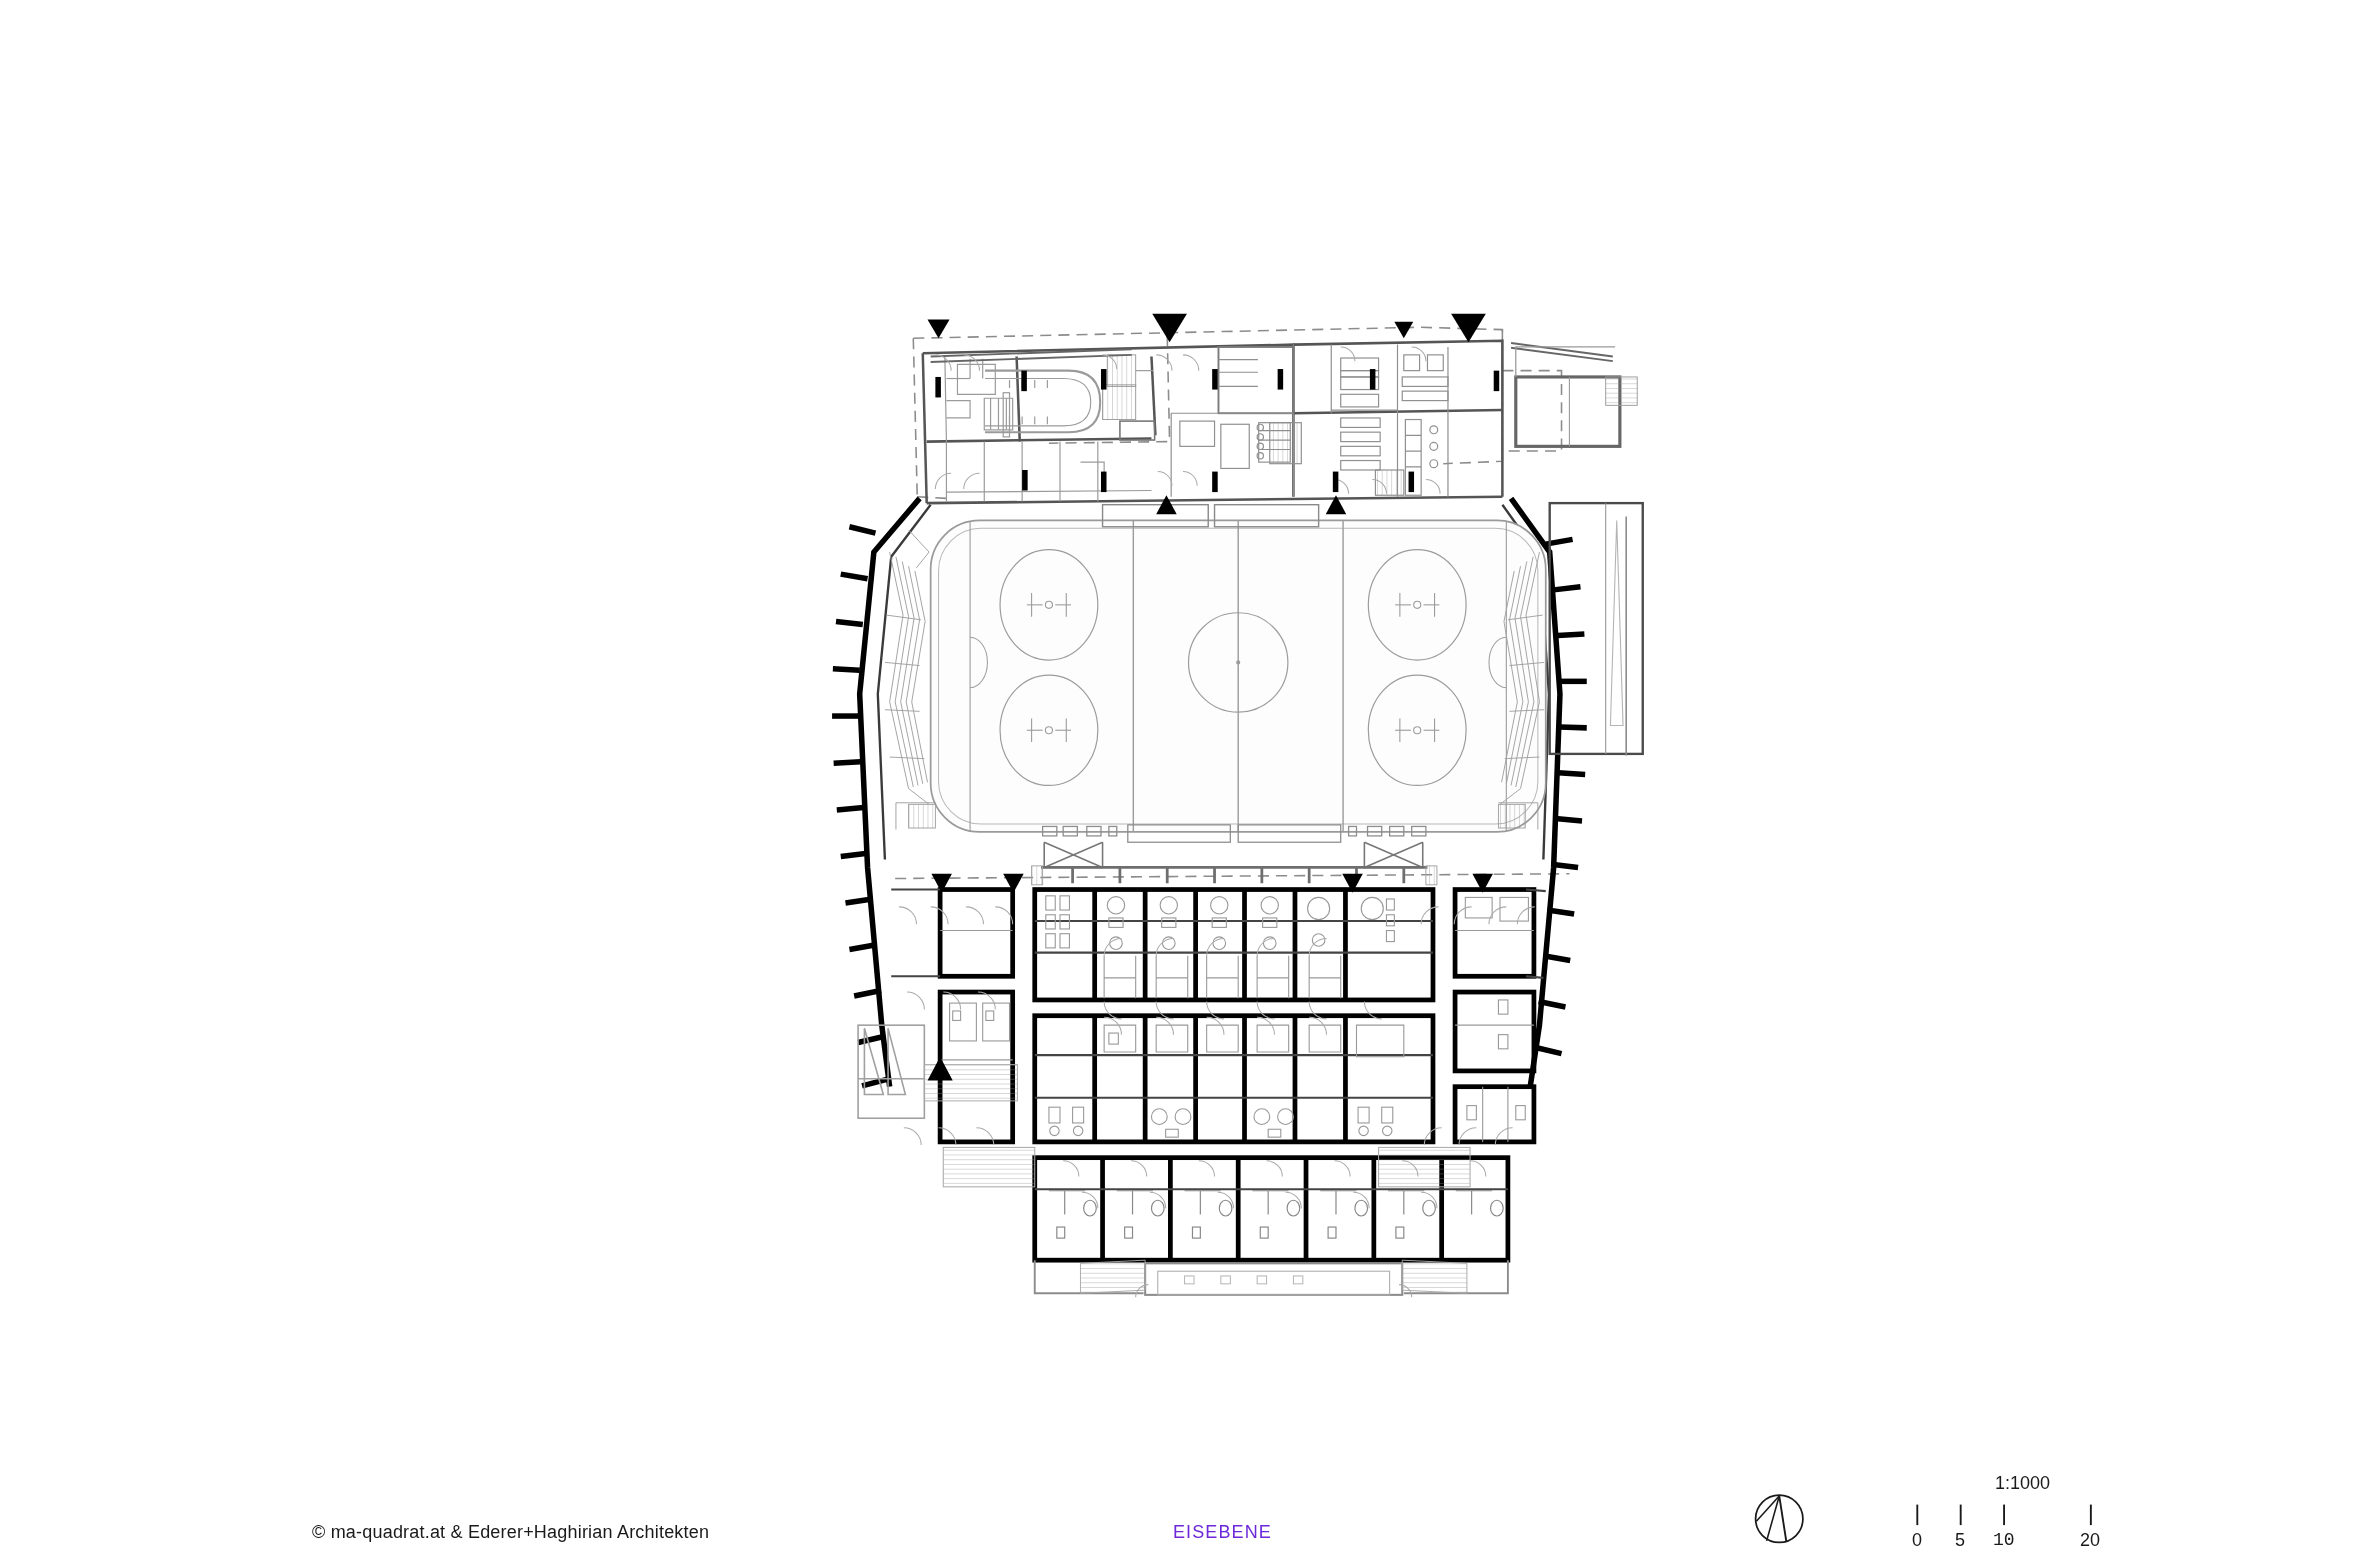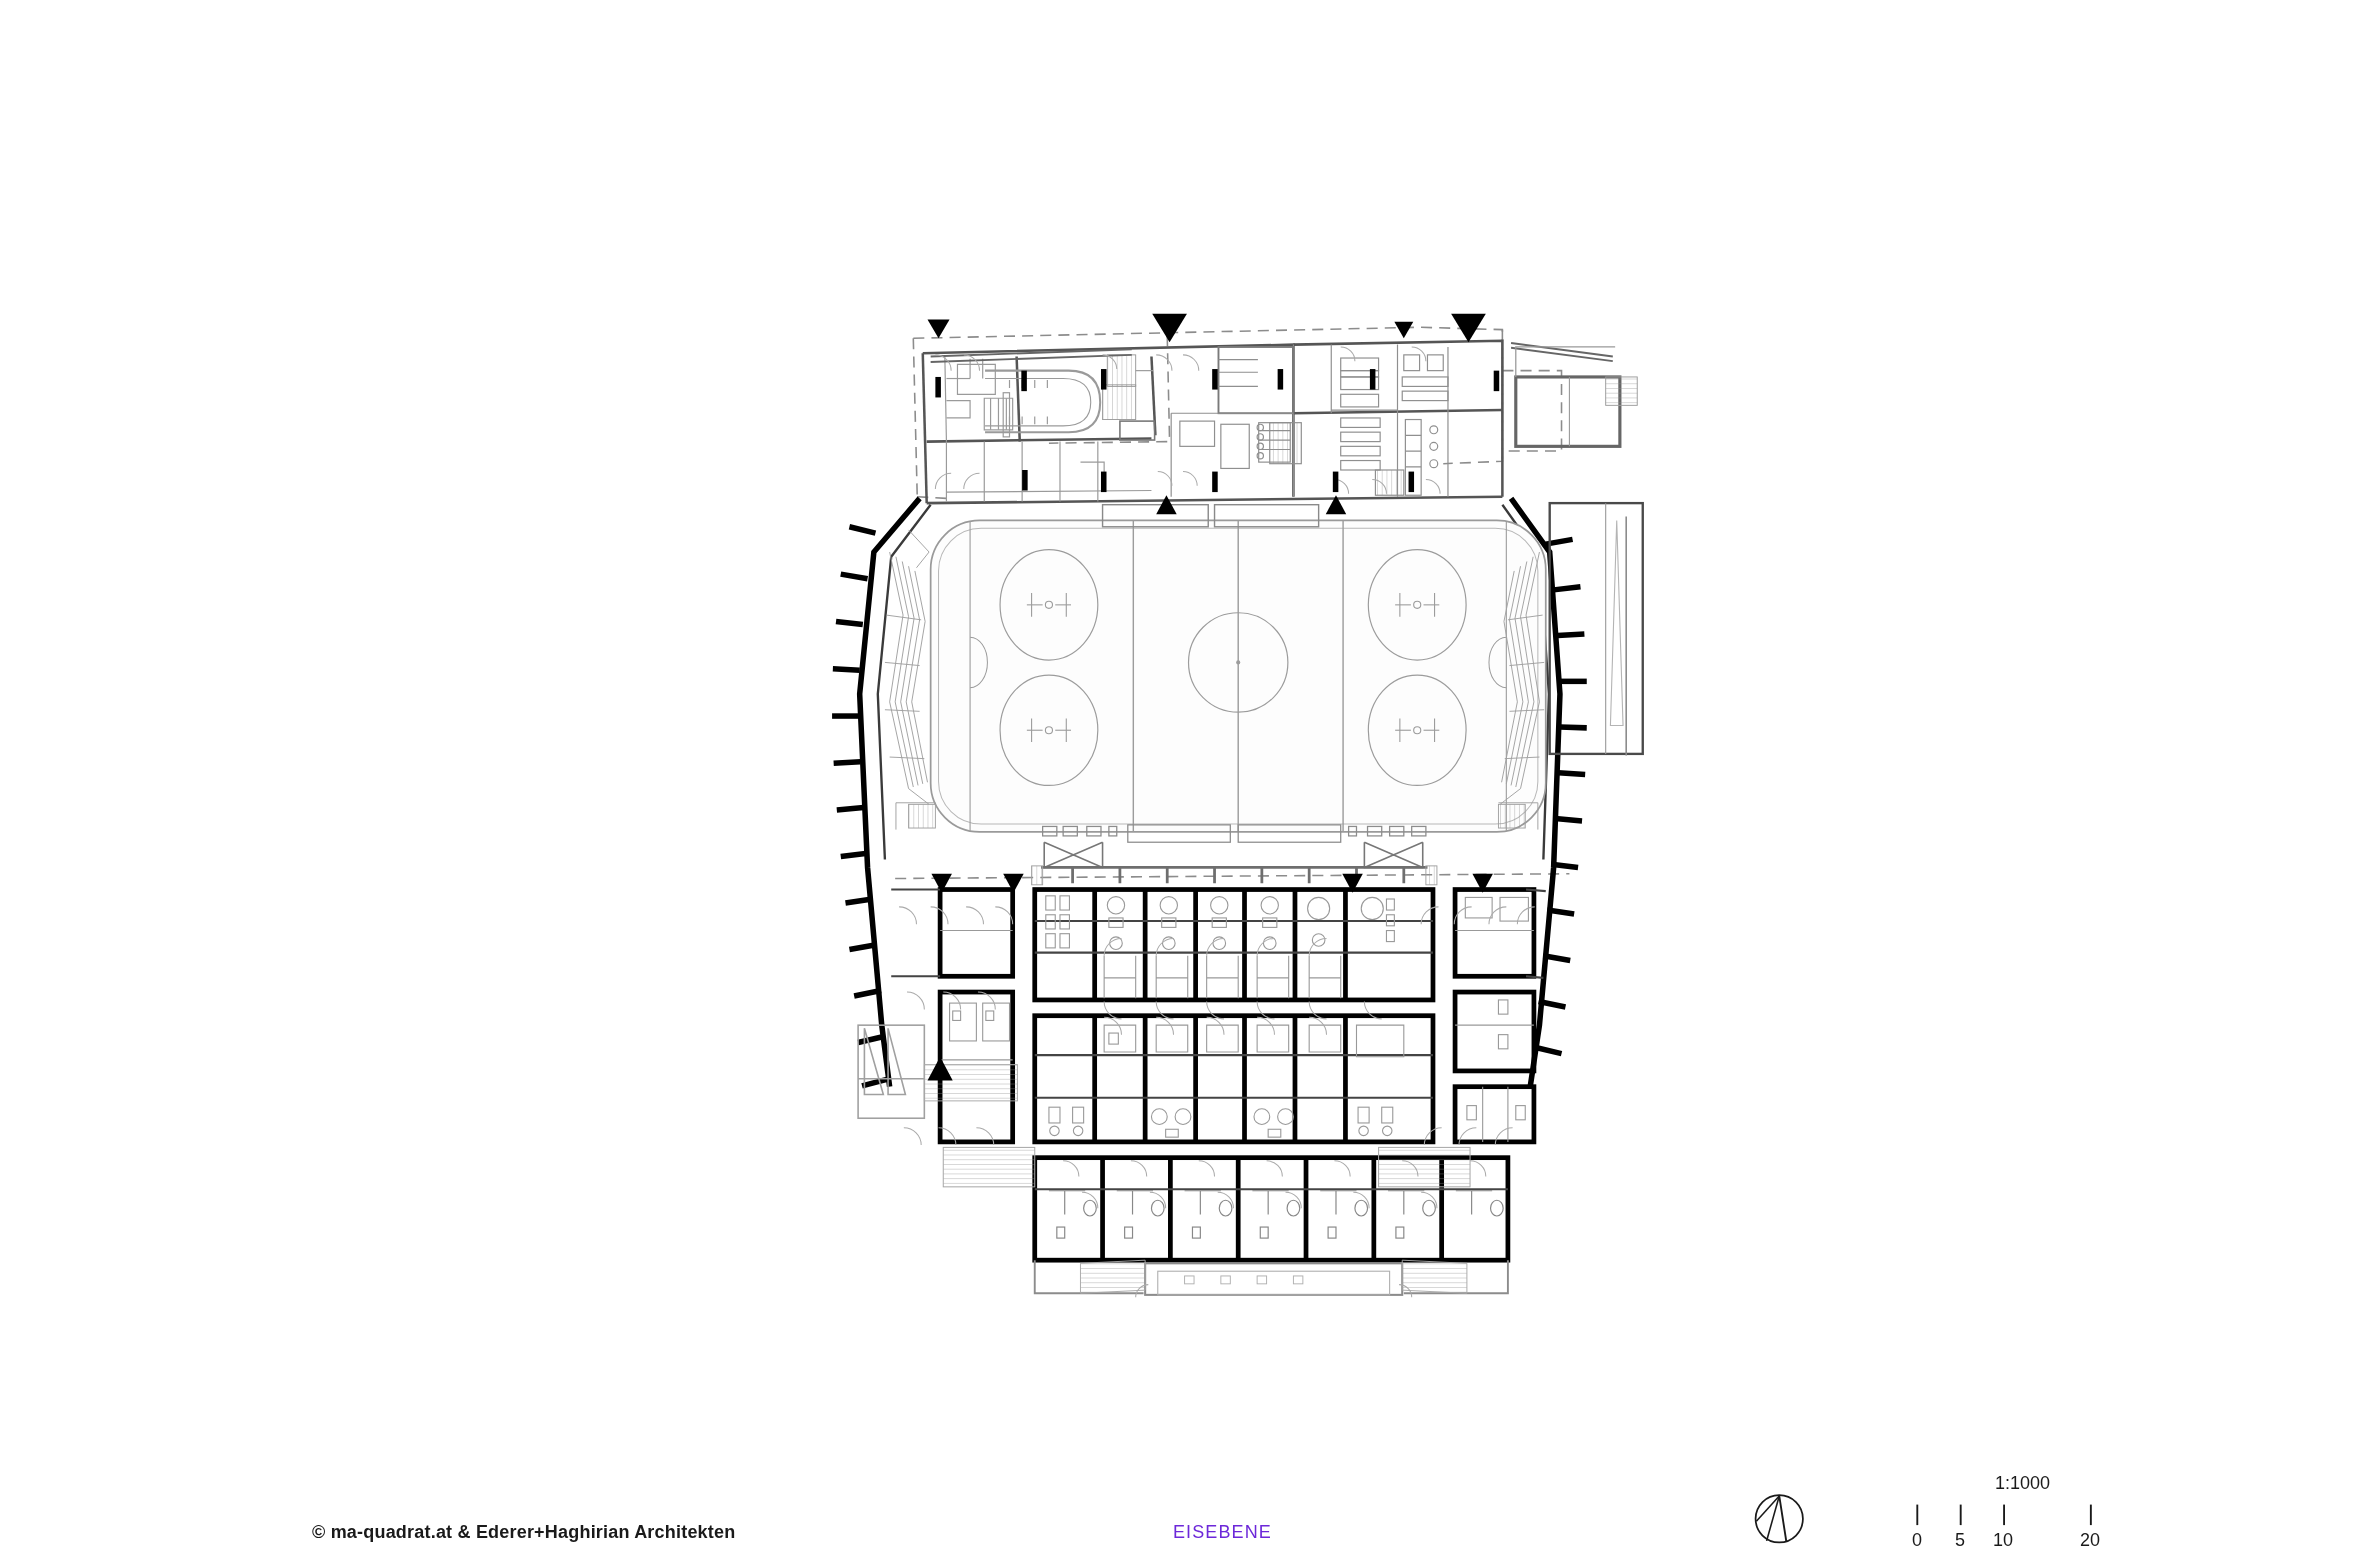--- a/index.html
+++ b/index.html
@@ -41,21 +41,20 @@
     height: 41px;
   }
   .tb-copyright {
     position: absolute;
     left: 312px;
     top: 0px;
     font-size: 18px;
     letter-spacing: 0.2px;
     white-space: nowrap;
     color: #1a1a1a;
-    font-weight: bold;
   }
   .tb-planname {
     position: absolute;
     left: 1173px;
     top: 0px;
     font-size: 18px;
     letter-spacing: 1.1px;
     white-space: nowrap;
     color: #6d28d9;
   }
@@ -693,18 +692,18 @@
       <g stroke="#1a1a1a" stroke-width="2.4">
         <line x1="207" y1="40" x2="207" y2="66"></line>
         <line x1="262" y1="40" x2="262" y2="66"></line>
         <line x1="317" y1="40" x2="317" y2="66"></line>
         <line x1="427" y1="40" x2="427" y2="66"></line>
       </g>
     </svg>
 
     <div class="scale-num" style="left:158px; top:57px;">0</div>
     <div class="scale-num" style="left:201px; top:57px;">5</div>
-    <div class="scale-num" style="left:239px; top:57px;">10</div>
+    <div class="scale-num" style="left:239px; top:57px;font-family:Liberation Mono, monospace;">10</div>
     <div class="scale-num" style="left:326px; top:57px;">20</div>
   </div>
 
 </div>
 
 
 </body></html>

